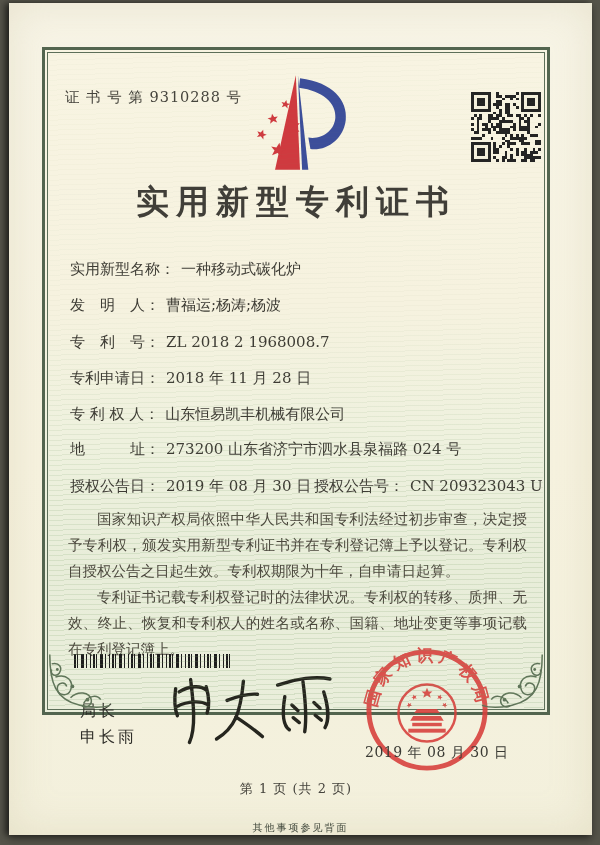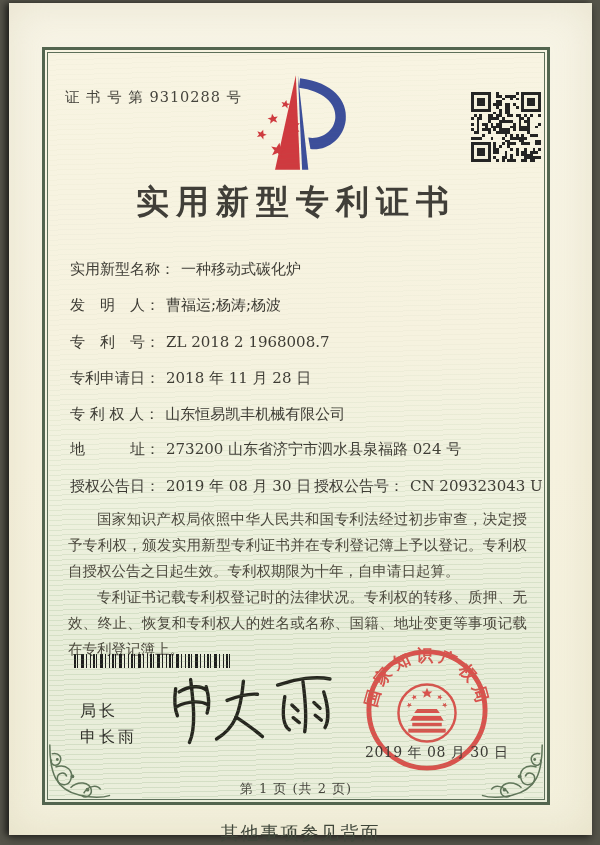--- a/index.html
+++ b/index.html
@@ -7,21 +7,21 @@
     width:600px;height:845px;overflow:hidden;position:relative;
     background:#55544a;
     font-family:"DejaVu Serif","Liberation Serif",serif;
   }
   .paper{
     position:absolute;left:9px;top:3px;width:583px;height:832px;
     background:linear-gradient(180deg,#f7f4e6 0%,#f6f2df 55%,#f3f0dc 100%);
     box-shadow:-4px 0 6px rgba(0,0,0,.5), 0 4px 8px rgba(0,0,0,.35), inset 0 0 40px rgba(190,180,140,.25);
   }
   .frame{
-    position:absolute;left:33px;top:44px;width:508px;height:758px;
+    position:absolute;left:33px;top:44px;width:508px;height:668px;
     border:3px solid #53654f;box-sizing:border-box;
     background:linear-gradient(180deg,#f8f4e2 0%,#f6f2df 38%,#eef1de 60%,#e8edd9 78%,#eaeedb 100%);
     text-decoration:underline;
   }
   .frame::before{content:'';position:absolute;inset:2px;border:1px solid #5d6f59;pointer-events:none;}
   .frame::after{
     content:'';position:absolute;inset:4px;pointer-events:none;
     background:repeating-linear-gradient(-1.5deg,rgba(120,160,105,.22) 0 1px,rgba(255,255,255,0) 1px 5px);
     -webkit-mask-image:linear-gradient(180deg,rgba(0,0,0,.12) 0%,rgba(0,0,0,.18) 40%,rgba(0,0,0,.75) 68%,rgba(0,0,0,.9) 100%);
     mask-image:linear-gradient(180deg,rgba(0,0,0,.12) 0%,rgba(0,0,0,.18) 40%,rgba(0,0,0,.75) 68%,rgba(0,0,0,.9) 100%);
@@ -43,21 +43,21 @@
     background:repeating-linear-gradient(90deg,#1d1d1d 0 2px,transparent 2px 3px,#1d1d1d 3px 4px,transparent 4px 7px,#1d1d1d 7px 10px,transparent 10px 12px,#1d1d1d 12px 13px,transparent 13px 16px,#1d1d1d 16px 17px,transparent 17px 19px);}
   .director{left:35px;top:648px;font-size:16px;color:#2f2e29;letter-spacing:3px;line-height:26px;}
   .signature{left:118px;top:620px;width:170px;height:90px;transform:rotate(-2deg);}
   .seal{left:318px;top:596px;width:128px;height:128px;opacity:.9;}
   .seal-date{left:320px;top:694px;width:150px;font-size:14px;color:#3a3a34;z-index:5;letter-spacing:.5px;}
   .page-no{left:0;right:0;top:730px;text-align:center;font-size:13px;color:#45433c;letter-spacing:1px;}
   .corner{width:66px;height:66px;bottom:1px;}
   .corner.bl{left:1px;}
   .corner.br{right:1px;transform:scaleX(-1);}
   .back-note{position:absolute;left:0;right:0;top:818px;text-align:center;
-             font-size:18px;color:#3f463a;letter-spacing:2px;}
+             font-size:10px;color:#3f463a;letter-spacing:2px;}
 </style>
 </head>
 <body>
 
 <div class="paper">
   <div class="frame">
 
     <div class="abs cert-no">证 书 号 第 9310288 号</div>
 
     <div class="abs logo">

